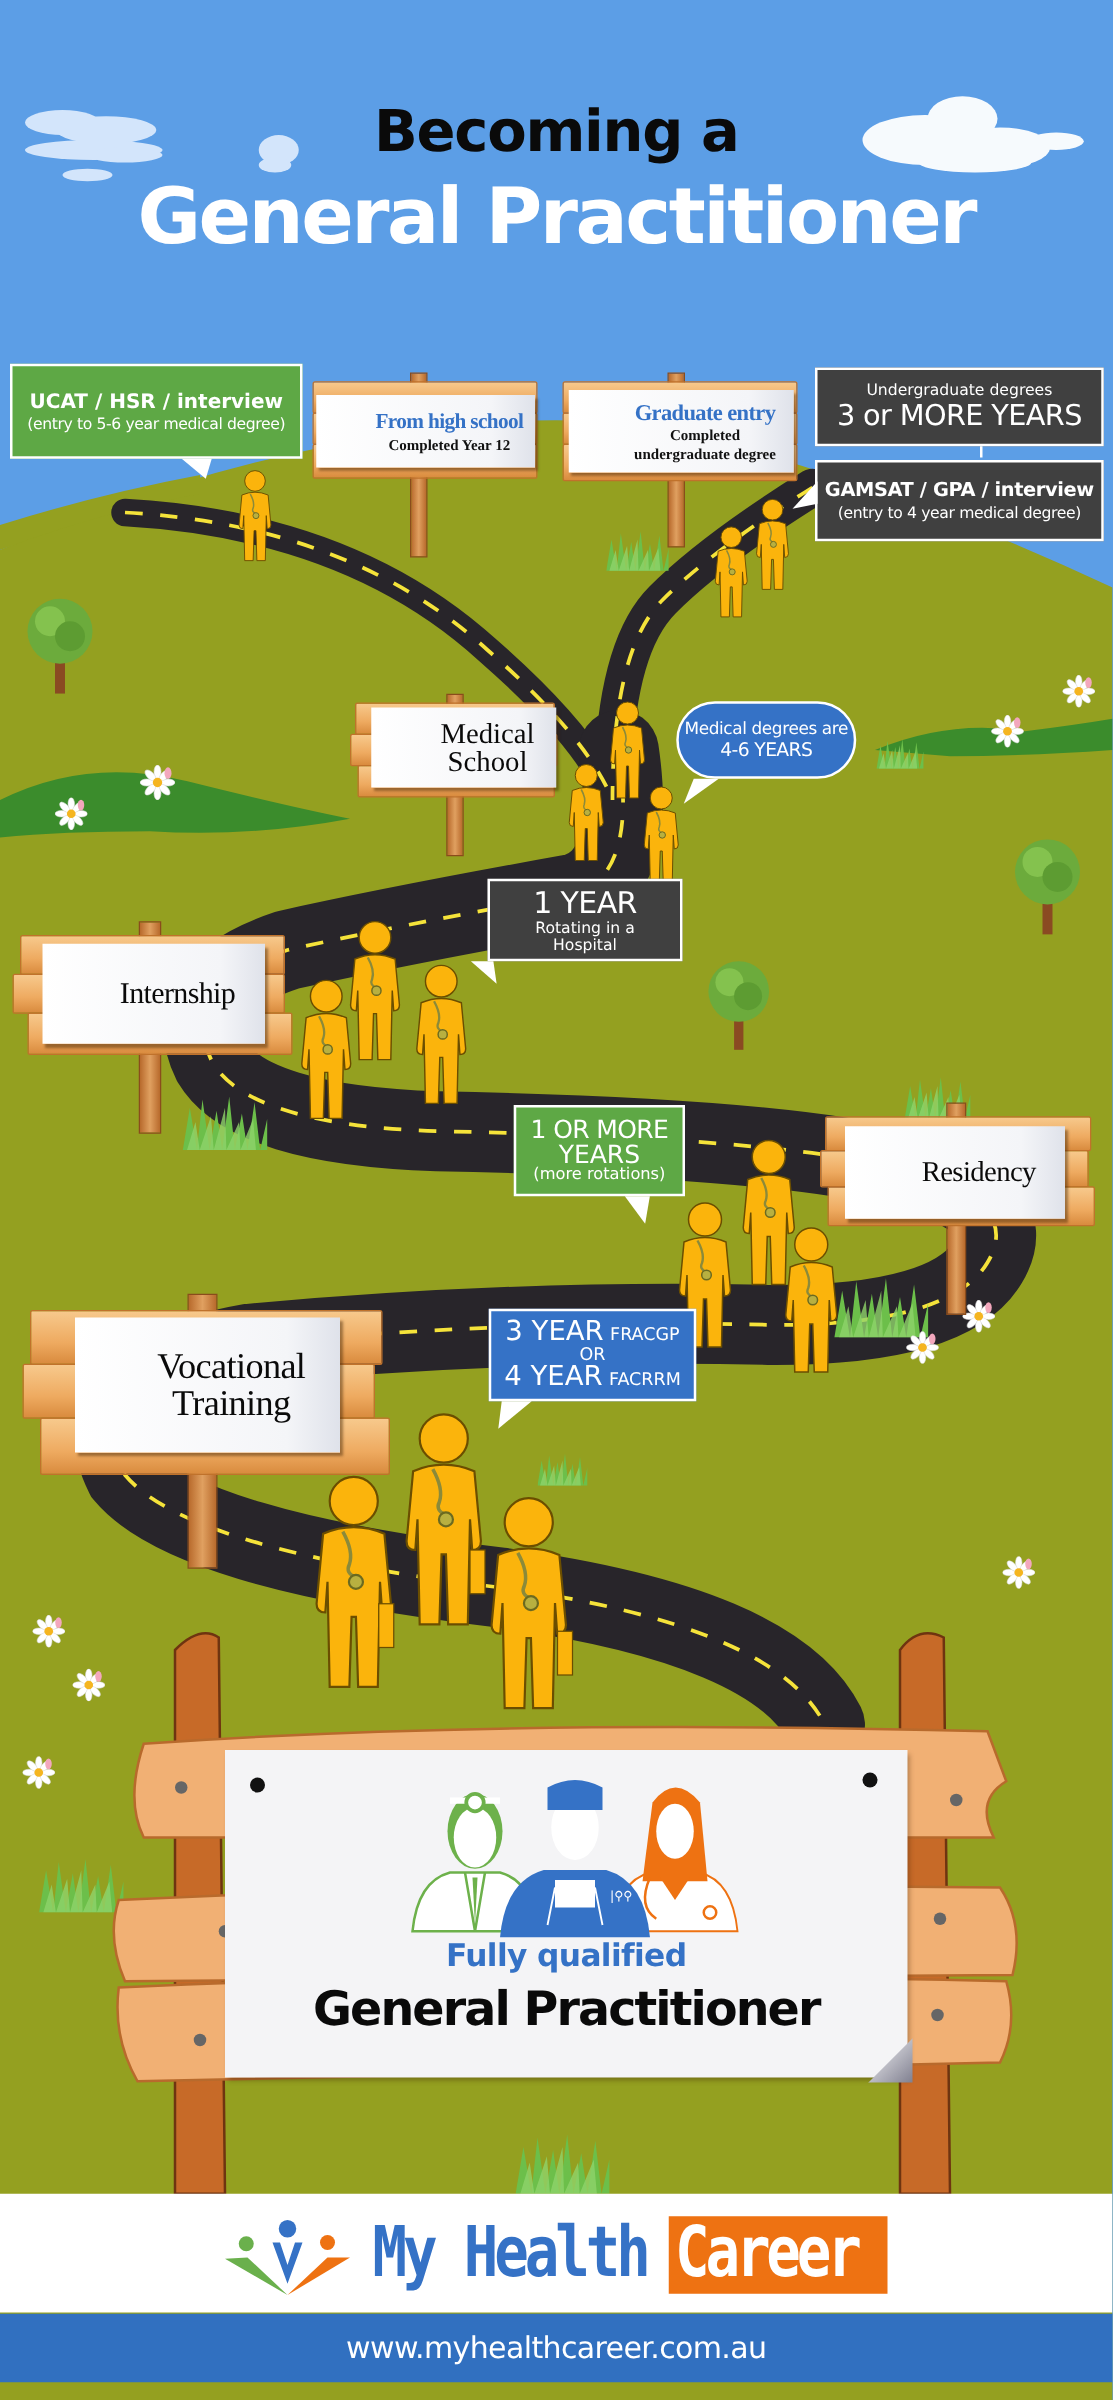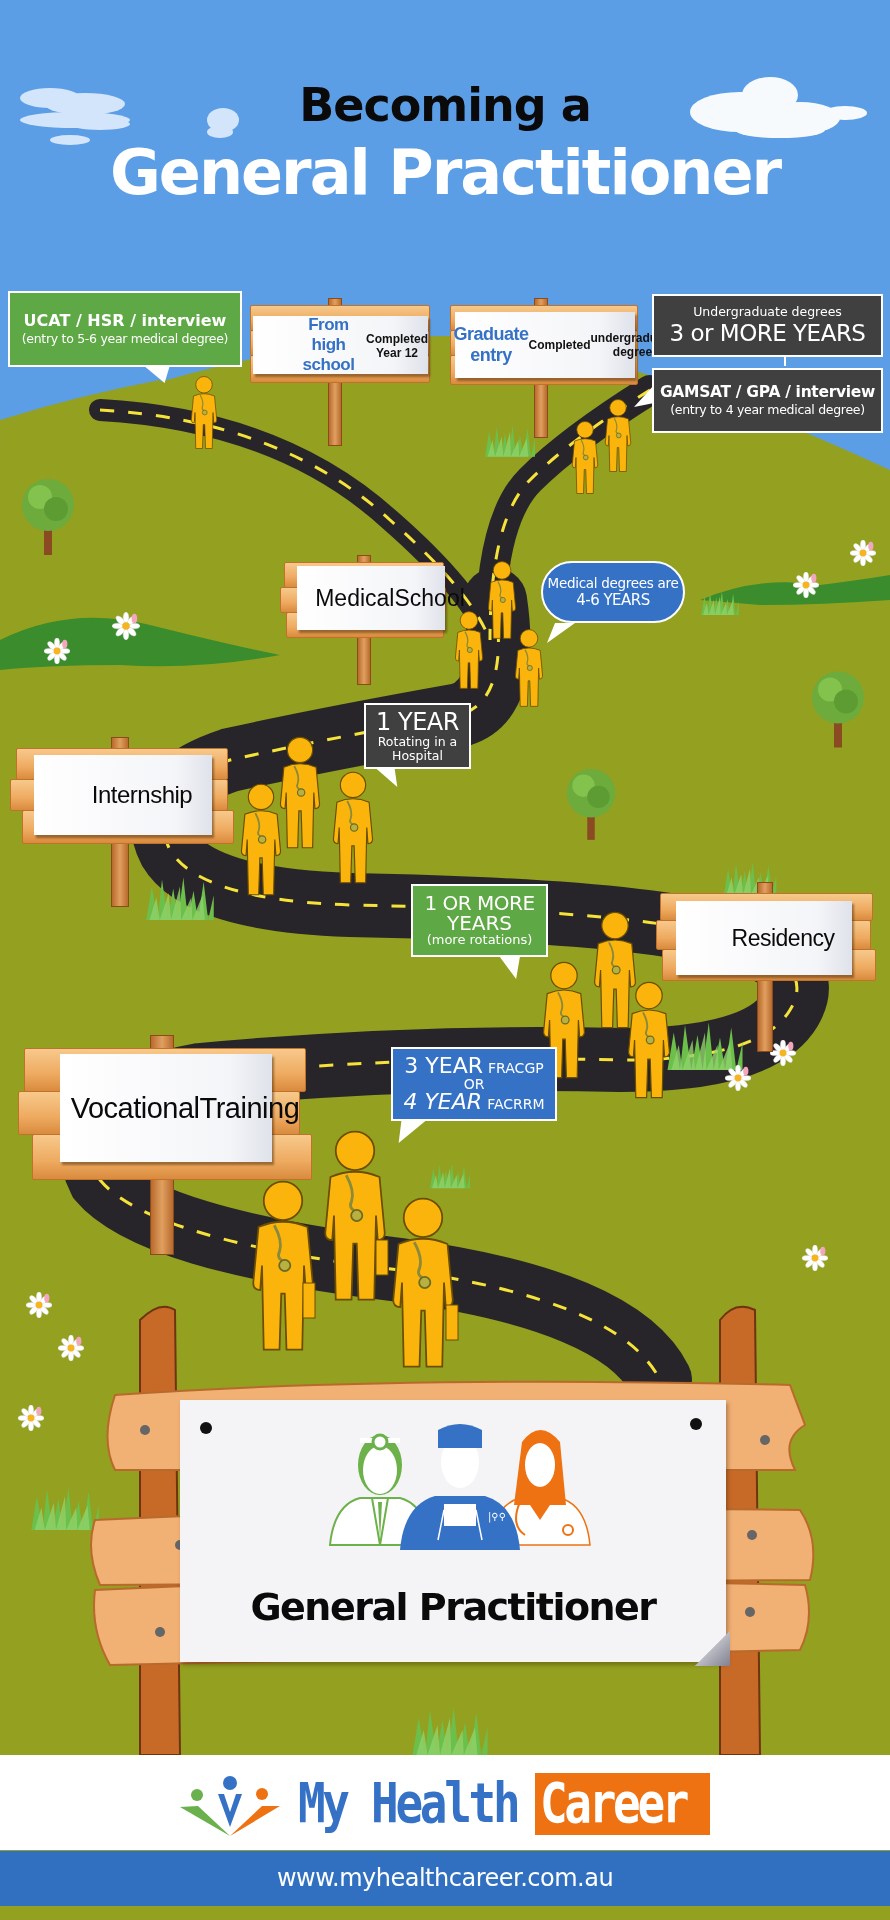--- a/index.html
+++ b/index.html
@@ -15,22 +15,22 @@
 
   .callout { position: absolute; color: #fff; text-align: center; border: 2px solid #ffffff;
     font-family: "DejaVu Sans", sans-serif; line-height: 1.1; display: flex; flex-direction: column; justify-content: center; align-items: center; }
   .green { background: #5ea845; }
   .orange { background: #404040; }
   .blue { background: #3572c6; }
   .tail { position: absolute; width: 0; height: 0; }
 
   .sign-board { position: absolute; }
   .sign-paper { position: absolute; background: linear-gradient(90deg, #ffffff 0%, #f4f5f8 80%, #dfe2ea 100%);
-    display: flex; flex-direction: row; justify-content: center; align-items: center; text-align: center;
-    box-shadow: 2px 3px 2px rgba(60,30,0,0.45); font-family: Liberation Sans, sans-serif; padding-left: 38px; }
+    display: flex; flex-direction: column; justify-content: center; align-items: center; text-align: center;
+    box-shadow: 2px 3px 2px rgba(60,30,0,0.45); font-family: Liberation Serif, serif; padding-left: 38px; }
   .plank { position: absolute; background: linear-gradient(180deg, #f7c98c 0%, #eeaa60 60%, #d98b3e 100%);
     border: 1px solid #c0722b; border-radius: 2px; }
   .post { position: absolute; background: linear-gradient(90deg, #b86a2c, #e0a060, #b86a2c); border: 1px solid #8a4c1c; }
 
   .final-paper { position: absolute; left: 180px; top: 1400px; width: 546px; height: 262px; background: #f4f4f6;
     box-shadow: 2px 3px 4px rgba(60,30,0,0.35); }
 
   .footer-white { position: absolute; left: 0; top: 1755px; width: 890px; height: 95px; background: #ffffff; }
   .footer-blue { position: absolute; left: 0; top: 1851px; width: 890px; height: 55px; background: #3170c0;
     color: #fff; font-family: "DejaVu Sans", sans-serif; font-size: 24px; text-align: center; line-height: 55px; letter-spacing: -0.5px; }
@@ -250,21 +250,21 @@
   <div class="post" style="left:111px; top:737px; width:18px; height:170px;"></div>
   <div class="plank" style="left:16px; top:748px; width:212px; height:32px;"></div>
   <div class="plank" style="left:10px; top:779px; width:218px; height:32px;"></div>
   <div class="plank" style="left:22px; top:810px; width:212px; height:34px;"></div>
   <div class="sign-paper" style="left:34px; top:755px; width:178px; height:80px;">
     <div style="font-size:24px; color:#0a0a0a; letter-spacing:-0.5px;">Internship</div>
   </div>
 </div>
 
 <div>
-  <div class="callout orange" style="left:364px; top:703px; width:107px; height:66px;">
+  <div class="callout orange" style="left:390px; top:703px; width:156px; height:66px;">
     <div style="font-size:24px; letter-spacing:-0.5px;">1 YEAR</div>
     <div style="font-size:12.5px;">Rotating in a</div>
     <div style="font-size:12.5px;">Hospital</div>
   </div>
   <div class="tail" style="left:383px; top:769px; border-left:8px solid transparent; border-right:10px solid transparent; border-top:18px solid #fff; transform:skewX(35deg);"></div>
 </div>
 
 <div class="sign-board">
   <div class="post" style="left:757px; top:882px; width:16px; height:170px;"></div>
   <div class="plank" style="left:660px; top:893px; width:213px; height:28px;"></div>
@@ -296,21 +296,21 @@
 </div>
 
 <div>
   <div class="callout blue" style="left:391px; top:1047px; width:166px; height:74px;">
     <div style="white-space:nowrap; line-height:1;">
       <span style="font-size:22px;">3 YEAR</span>
       <span style="font-size:14px;">FRACGP</span>
     </div>
     <div style="font-size:14px; line-height:1;">OR</div>
     <div style="white-space:nowrap; line-height:1;">
-      <span style="font-size:22px;font-style:italic;">4 YEAR</span>
+      <span style="font-size:22px;">4 YEAR</span>
       <span style="font-size:14px;">FACRRM</span>
     </div>
   </div>
   <div class="tail" style="left:395px; top:1121px; border-left:10px solid transparent; border-right:14px solid transparent; border-top:22px solid #fff; transform:skewX(-30deg);"></div>
 </div>
 
 <div class="final-paper">
   <div class="abs" style="left:20px; top:22px; width:12px; height:12px; border-radius:50%; background:#111;"></div>
   <div class="abs" style="left:510px; top:18px; width:12px; height:12px; border-radius:50%; background:#111;"></div>
 
@@ -338,20 +338,21 @@
     <g>
       <path d="M80 140 Q84 95 115 86 L165 86 Q196 95 200 140 Z" fill="#3572c6"></path>
       <ellipse cx="140" cy="52" rx="19" ry="26" fill="#ffffff"></ellipse>
       <path d="M118 20 Q140 8 162 20 L162 38 L118 38 Z" fill="#3572c6"></path>
       <rect x="124" y="94" width="32" height="22" fill="#ffffff"></rect>
       <path d="M124 100 L118 130 M156 100 L162 130" stroke="#ffffff" stroke-width="1.5"></path>
       <text x="168" y="110" fill="#ffffff" font-size="10" font-family="DejaVu Sans, sans-serif">|⚲⚲</text>
     </g>
   </svg>
 
+  <div class="abs" style="left:0; top:150px; width:546px; text-align:center; font-family:'DejaVu Sans',sans-serif; font-weight:bold; font-size:25px; color:#3572c6; letter-spacing:-0.5px;">Fully qualified</div>
   <div class="abs" style="left:0; top:185px; width:546px; text-align:center; font-family:'DejaVu Sans',sans-serif; font-weight:bold; font-size:38px; color:#0a0a0a; letter-spacing:-1.5px;">General Practitioner</div>
   <div class="abs" style="right:-4px; bottom:-4px; width:36px; height:36px; background:linear-gradient(135deg, transparent 50%, #bbbbc4 52%, #808090 100%);"></div>
 </div>
 
 <div class="footer-white"></div>
 
 <svg class="abs" style="left:180px; top:1772px;" width="100" height="66" viewBox="0 0 100 66">
   <circle cx="17" cy="23" r="6" fill="#6ab04c"></circle>
   <circle cx="50" cy="11" r="7" fill="#3572c6"></circle>
   <circle cx="82" cy="22" r="6" fill="#ee7212"></circle>

